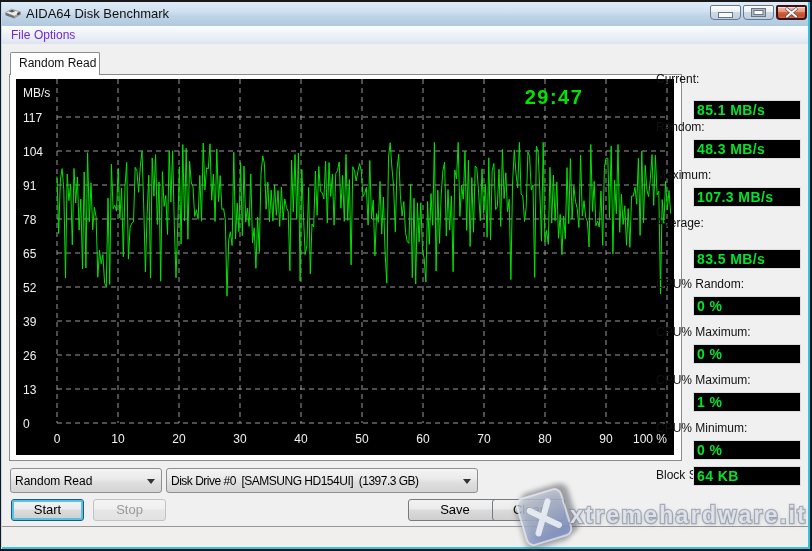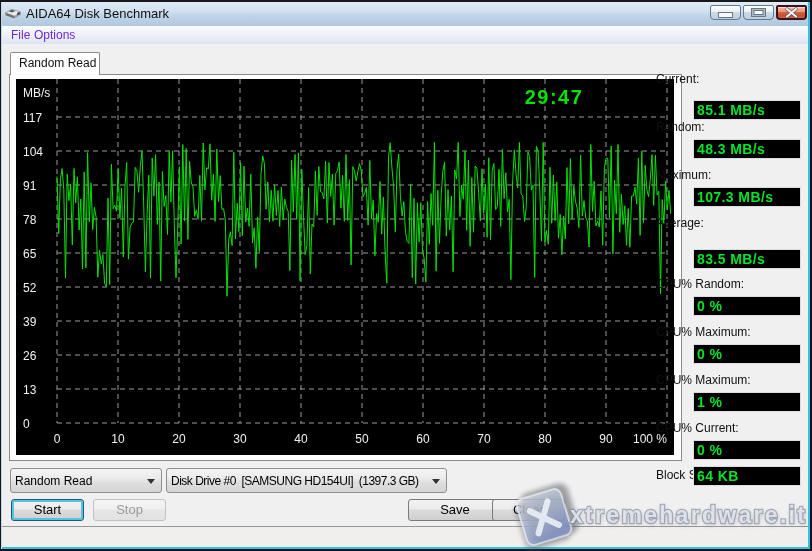--- a/index.html
+++ b/index.html
@@ -42,21 +42,21 @@
   .pbox{left:693px;width:108px;height:20px;background:#000;border:1px solid #dadde2;
     box-sizing:border-box;color:#00e42a;font-weight:bold;font-size:14px;line-height:18px;
     padding-left:3px;letter-spacing:0.4px;white-space:nowrap;}
   
   .combo{top:468px;height:25px;border:1px solid #8e8f8f;border-radius:3px;box-sizing:border-box;
     background:linear-gradient(#f4f4f4,#ebebeb 40%,#dedede 60%,#d4d4d4);font-size:12px;color:#000;}
   .combo .ct{position:absolute;left:4px;top:5px;white-space:nowrap;}
   .combo .arr{position:absolute;right:6px;top:10px;width:0;height:0;
     border-left:4px solid transparent;border-right:4px solid transparent;border-top:5px solid #333;}
   #combo1{left:10px;width:152px;}
-  #combo2{left:166px;width:281px;padding-left:28px;}
+  #combo2{left:166px;width:312px;padding-left:28px;}
   
   .wbtn{top:499px;height:22px;border:1px solid #757b80;border-radius:3px;box-sizing:border-box;
     background:linear-gradient(#f2f2f2,#ebebeb 45%,#dbdbdb 50%,#cfcfcf);
     font-size:13px;color:#000;text-align:center;line-height:20px;}
   #btn-start{left:11px;width:73px;border-color:#1c5a7e;
     box-shadow:inset 0 0 0 2px #58c2e2;}
   #btn-stop{left:93px;width:73px;color:#9a9a9a;border-color:#c0c3c6;
     background:linear-gradient(#f4f4f4,#efefef 45%,#e6e6e6 50%,#e2e2e2);}
   #btn-save{left:408px;width:94px;}
   #btn-clear{left:492px;width:73px;}
@@ -164,21 +164,21 @@
     <div class="abs plabel" style="top:168px">Maximum:</div>
     <div class="abs pbox" style="top:187px">107.3 MB/s</div>
     <div class="abs plabel" style="top:216px">Average:</div>
     <div class="abs pbox" style="top:249px">83.5 MB/s</div>
     <div class="abs plabel" style="top:277px">CPU% Random:</div>
     <div class="abs pbox" style="top:296px">0 %</div>
     <div class="abs plabel" style="top:325px">CPU% Maximum:</div>
     <div class="abs pbox" style="top:344px">0 %</div>
     <div class="abs plabel" style="top:373px">CPU% Maximum:</div>
     <div class="abs pbox" style="top:392px">1 %</div>
-    <div class="abs plabel" style="top:421px">CPU% Current:</div>
+    <div class="abs plabel" style="top:421px">CPU% Minimum:</div>
     <div class="abs pbox" style="top:440px">0 %</div>
     <div class="abs plabel" style="top:468px">Block Size:</div>
     <div class="abs pbox" style="top:466px">64 KB</div>
   </div>
 
 <div class="abs combo" id="combo1">
     <span class="ct">Random Read</span>
     <span class="arr"></span>
   </div>
 <div class="abs combo" id="combo2">

